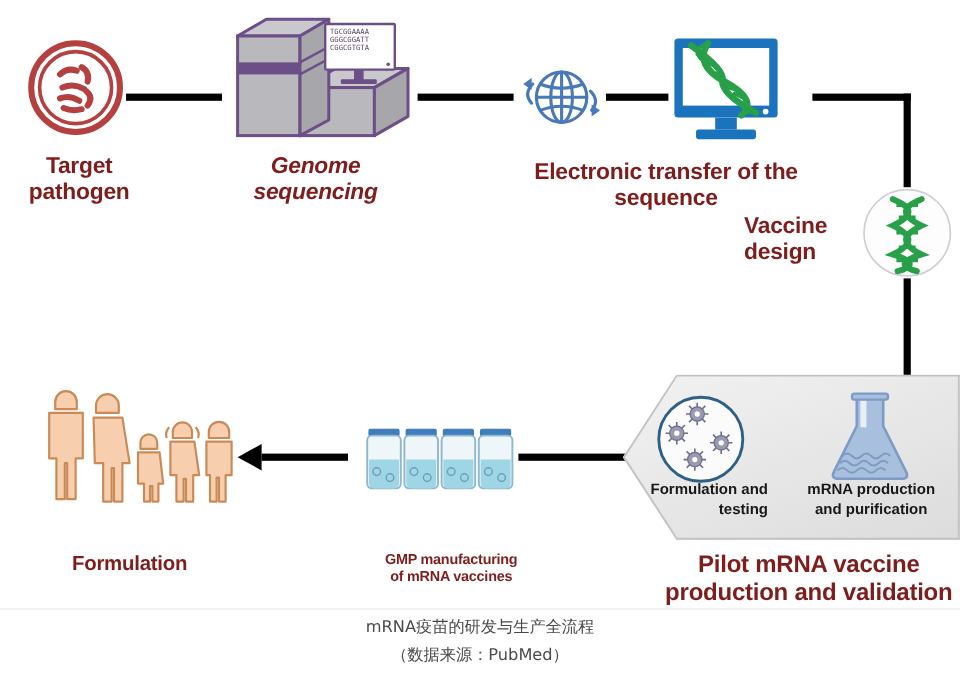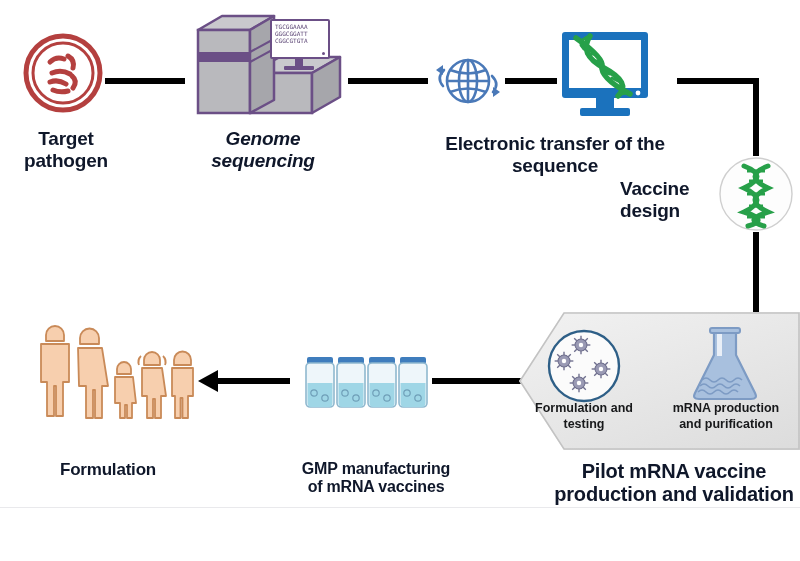--- a/index.html
+++ b/index.html
@@ -10,21 +10,21 @@
     overflow:hidden;
     position:relative;
   }
   #canvas{position:absolute;left:0;top:0;width:800px;height:561px;}
 
   .node{position:absolute;}
   .label{
     position:absolute;
     text-align:center;
     font-weight:bold;
-    color:#0f172a;
+    color:#7f1d1d;
     line-height:1.15;
     letter-spacing:-0.2px;
     font-size:19px;
     white-space:pre-line;
   }
 
   
   .line{position:absolute;background:#000;}
 
   
@@ -292,21 +292,21 @@
               <line x1="-7" y1="0" x2="-11" y2="0"></line>
               <line x1="5" y1="-5" x2="8" y2="-8"></line>
               <line x1="5" y1="5" x2="8" y2="8"></line>
               <line x1="-5" y1="5" x2="-8" y2="8"></line>
               <line x1="-5" y1="-5" x2="-8" y2="-8"></line>
             </g>
         </g>
       </g>
     </svg>
   </div>
-  <div class="pent-label" style="left:528px;top:401px;width:112px;">Formulation and
+  <div class="pent-label" style="left:528px;top:401px;width:112px;text-align:right;">Formulation and
 testing</div>
 
   <div class="node" style="left:686px;top:325px;width:78px;height:80px;">
     <svg width="78" height="80" viewBox="0 0 78 80">
       <path d="M28 6 L28 30 L9 68 Q6 74 13 74 L65 74 Q72 74 69 68 L50 30 L50 6 Z" fill="#a8c0de" stroke="#7d9bc4" stroke-width="2.2" stroke-linejoin="round"></path>
       <path d="M31 8 L31 31 L36 31 L36 8 Z" fill="#ffffff" opacity="0.75"></path>
       <rect x="24" y="3" width="30" height="5" rx="2" fill="#a8c0de" stroke="#7d9bc4" stroke-width="2"></rect>
       <g stroke="#7d9bc4" stroke-width="1.6" fill="none">
         <path d="M16 55 q4 -4 8 0 t8 0 t8 0 t8 0 t8 0"></path>
         <path d="M14 61 q4 -4 8 0 t8 0 t8 0 t8 0 t8 0"></path>
@@ -347,21 +347,21 @@
         <rect x="96" y="0" width="26" height="7" rx="2" fill="#3f7dbd"></rect>
         <rect x="95" y="6" width="28" height="44" rx="4" fill="#eef6fa" stroke="#8fb8cf" stroke-width="1.6"></rect>
         <path d="M96.5 26 h25 v20 a4 4 0 0 1 -4 4 h-17 a4 4 0 0 1 -4 -4 z" fill="#9fd6e6"></path>
         <g fill="none" stroke="#6f9fb8" stroke-width="1.2">
           <circle cx="103" cy="36" r="3.2"></circle>
             <circle cx="114" cy="41" r="3.2"></circle>
         </g>
       </g>
     </svg>
   </div>
-  <div class="label" style="left:255px;top:460px;width:242px;font-size:16px;">GMP manufacturing
+  <div class="label" style="left:255px;top:460px;width:242px;font-size:12px;">GMP manufacturing
 of mRNA vaccines</div>
 
   <div class="people" style="width:170px;height:110px;">
     <svg width="170" height="110" viewBox="0 0 170 110">
       <g fill="#f7cfae" stroke="#c98a58" stroke-width="1.8" stroke-linejoin="round">
 
         <path d="M18 13 a9 9 0 0 1 18 0 v6 h-18 z"></path>
         <path d="M13 22 h28 v38 h-6 v34 h-7 v-30 h-2 v30 h-7 v-34 h-6 z"></path>
 
         <path d="M52 16 a9.5 9.5 0 0 1 19 0 v6 h-19 z"></path>
@@ -375,14 +375,18 @@
         <path d="M114 46 h20 l4 28 h-5 v22 h-6 v-19 h-2 v19 h-6 v-22 h-5 z"></path>
 
         <path d="M146 38 a8.5 8.5 0 0 1 17 0 v5 h-17 z"></path>
         <path d="M144 46 h21 v28 h-5 v22 h-5.5 v-20 h-2 v20 h-5.5 v-22 h-3 z"></path>
       </g>
     </svg>
   </div>
   <div class="label" style="left:33px;top:460px;width:150px;font-size:17px;">Formulation</div>
 
   <div class="caption-rule"></div>
+  <div class="caption">
+    <div>mRNA疫苗的研发与生产全流程</div>
+    <div>（数据来源：PubMed）</div>
+  </div>
 
 </div>
 
 </body></html>

